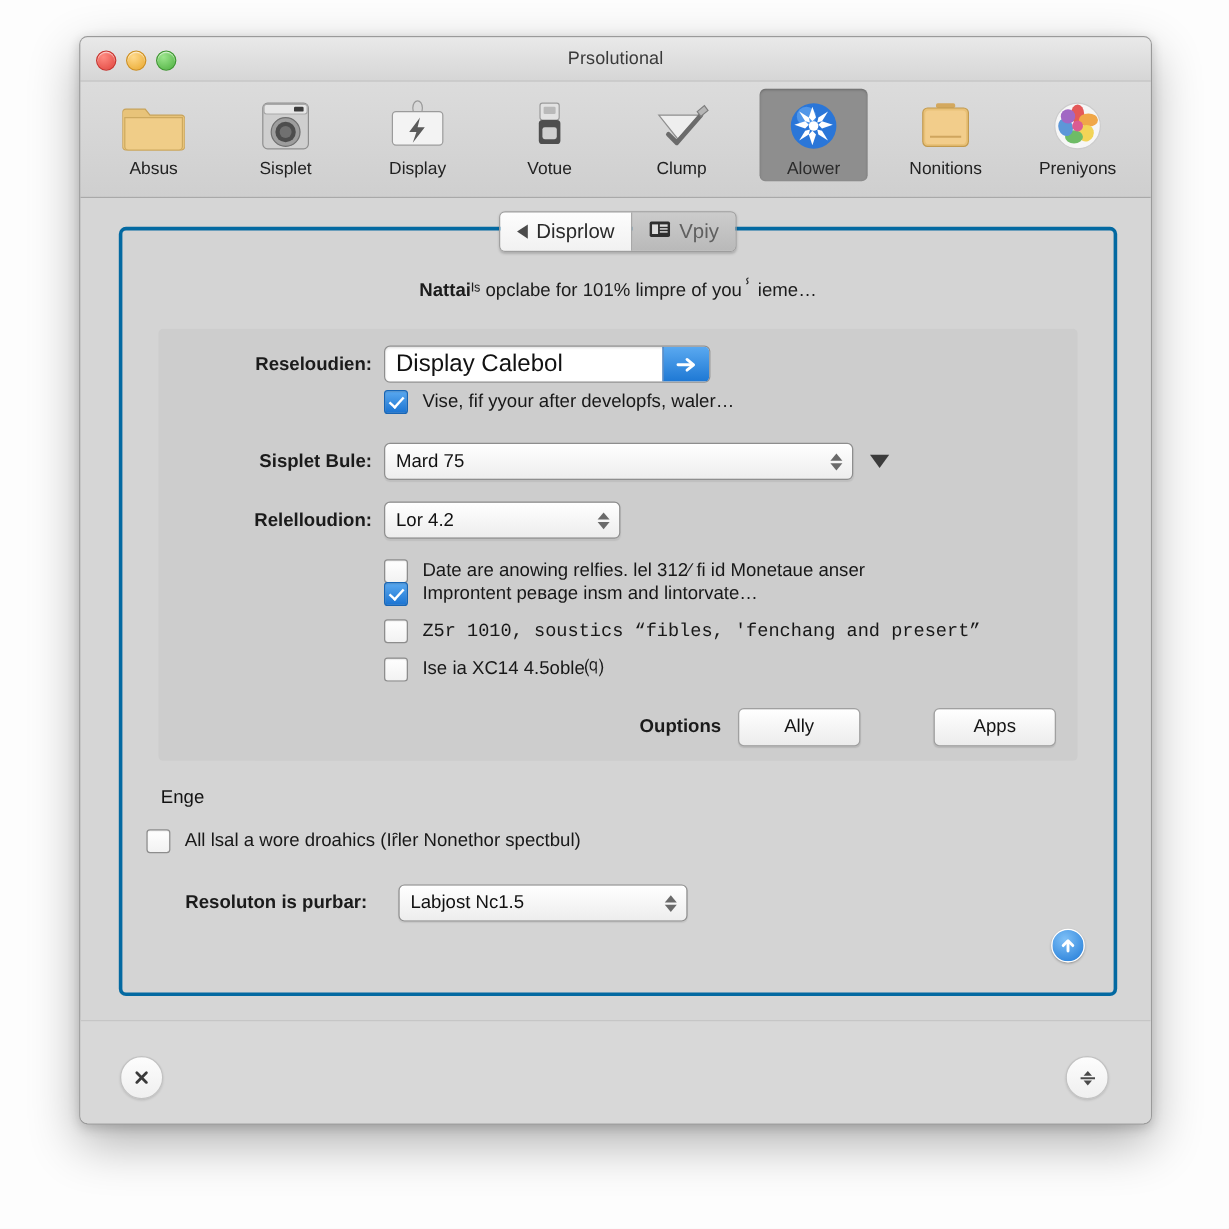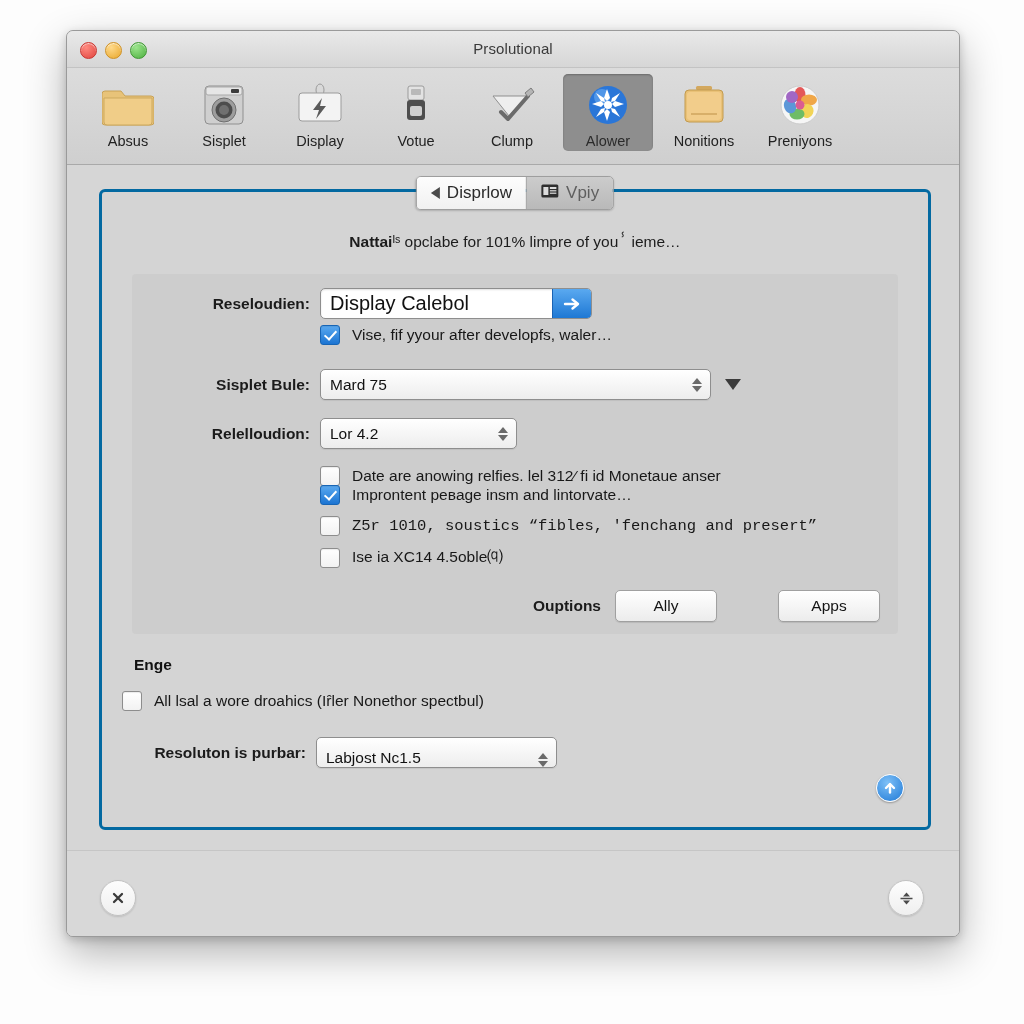--- a/index.html
+++ b/index.html
@@ -36,21 +36,21 @@
   .win-title{
     position:absolute;left:0;right:0;top:9px;text-align:center;
     font-size:15px;color:#3a3a3a;font-weight:400;letter-spacing:.1px;
   }
 
   
   .toolbar{
     height:90px;
     background:linear-gradient(to bottom,#dcdcdc 0%,#cfcfcf 100%);
     border-bottom:1px solid #a9a9a9;
-    display:flex;align-items:flex-start;padding:6px 0 0 16px;gap:6px;
+    display:flex;align-items:flex-start;padding:6px 0 0 16px;gap:20px;
   }
   .tb-item{
     width:90px;display:flex;flex-direction:column;align-items:center;
     padding:5px 0 2px;border-radius:5px;cursor:default;
   }
   .tb-item.selected{background:#8e8e8e;box-shadow:inset 0 1px 2px rgba(0,0,0,.25);}
   .tb-icon{width:52px;height:52px;display:flex;align-items:center;justify-content:center;}
   .tb-label{font-size:14.5px;color:#222;margin-top:2px;white-space:nowrap;}
   .tb-item.selected .tb-label{color:#2b2b2b;}
 
@@ -146,21 +146,21 @@
 
   
   .pbtn{
     height:30px;padding:0 18px;display:flex;align-items:center;justify-content:center;
     font-size:15.5px;color:#141414;
     background:linear-gradient(to bottom,#ffffff,#ececec);
     border:1px solid #a0a0a0;border-radius:5px;
     box-shadow:0 1px 1px rgba(0,0,0,.10);cursor:default;
   }
 
-  .section-title{font-size:15.5px;font-weight:700;color:#121212;}
+  .section-title{font-size:15.5px;font-weight:400;color:#121212;}
 
   
   .upbtn{
     position:absolute;width:26px;height:26px;border-radius:50%;
     background:radial-gradient(circle at 40% 30%,#7ec0f7,#1f79d6);
     border:1.5px solid #ffffff;
     box-shadow:0 1px 2px rgba(0,0,0,.30);
     display:flex;align-items:center;justify-content:center;cursor:default;
   }
 
@@ -401,21 +401,21 @@
 
         <div class="section-title" style="position:absolute;left:32px;top:464px;">Enge</div>
 
         <div class="row" style="left:20px;top:499px;text-align:right;">
           <div class="cb"></div>
           <div class="cb-text">All lsal a wore droahics (Iȓler Nonethor spectbul)</div>
         </div>
 
         <div class="row" style="left:8px;top:545px;">
           <div class="lbl" style="width:196px;">Resoluton is purbar:</div>
-          <div class="combo" style="margin-left:10px;width:226px;align-items:flex-end;">
+          <div class="combo" style="margin-left:26px;width:226px;">
             <div class="val">Labjost Nc1.5</div>
             <div class="stepper">
               <span class="ar-up"></span>
               <span class="ar-dn"></span>
             </div>
           </div>
         </div>
 
         <div class="upbtn" style="right:24px;bottom:25px;">
           <svg width="14" height="14" viewBox="0 0 14 14">

